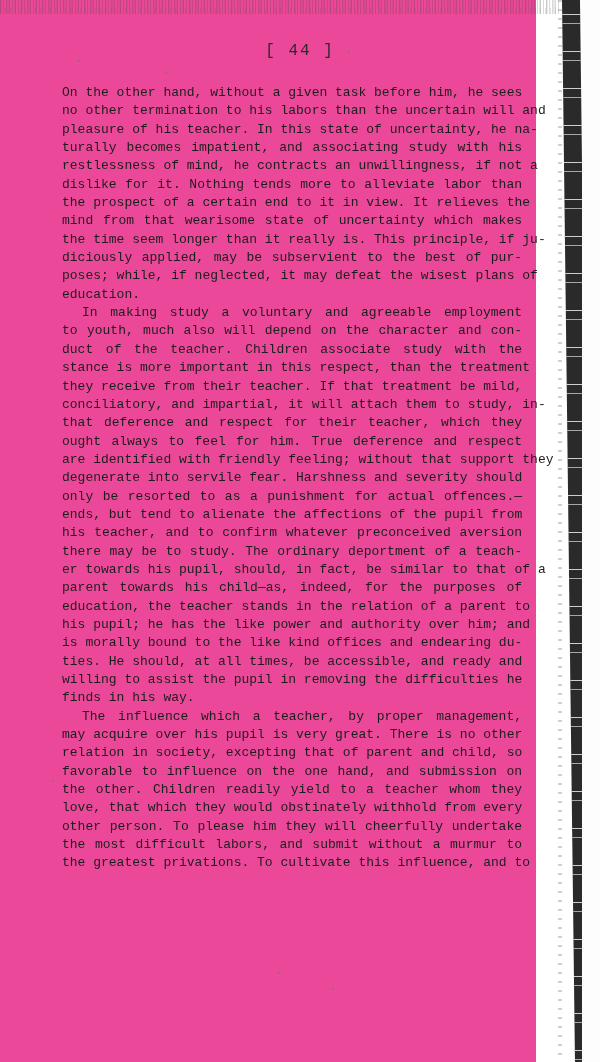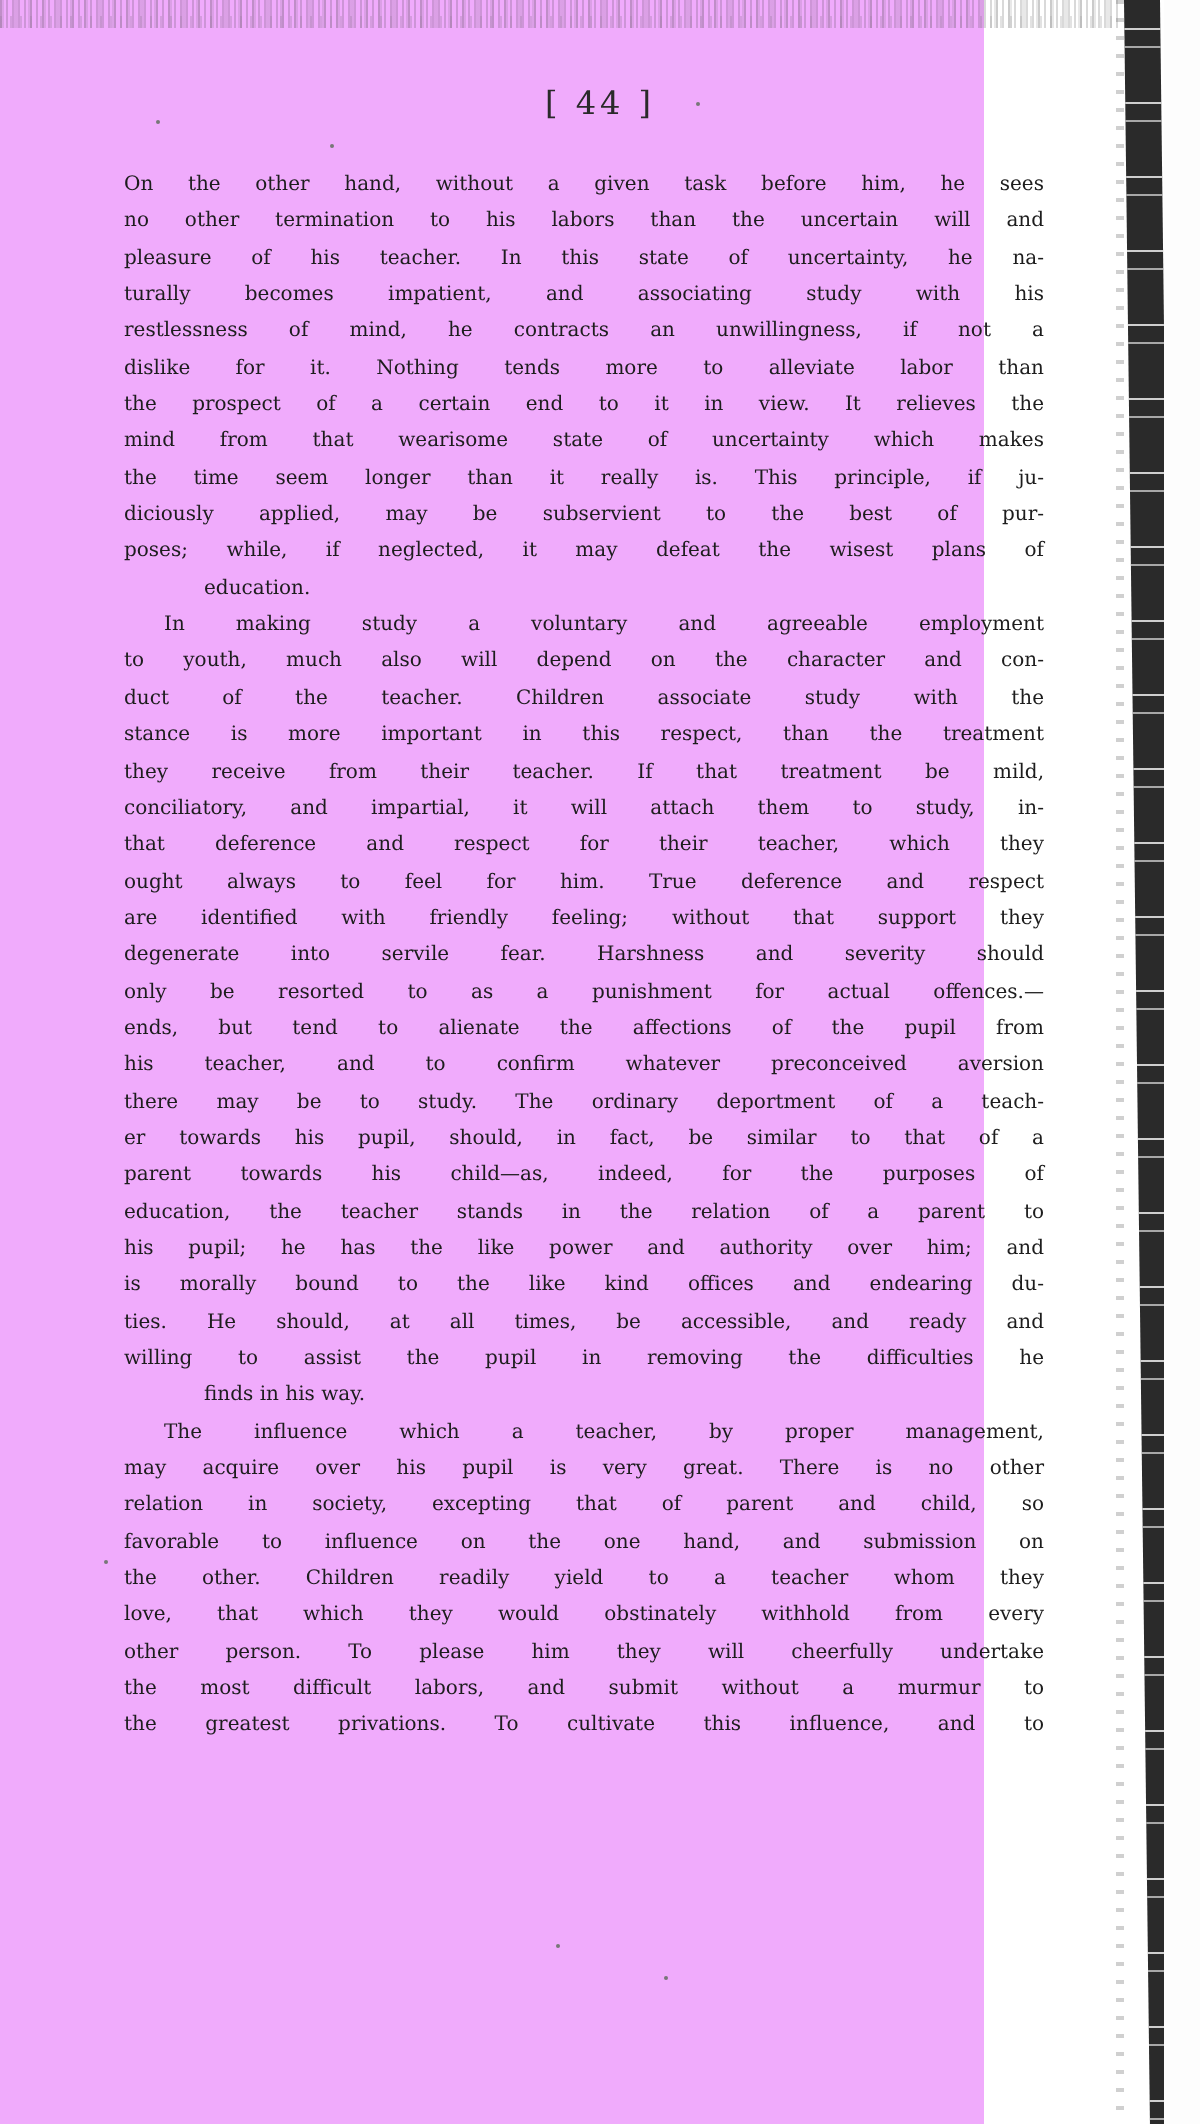--- a/index.html
+++ b/index.html
@@ -12,23 +12,24 @@
       background: #ffffff;
       position: relative;
       overflow: hidden;
       font-family: "DejaVu Serif", "Liberation Serif", serif;
       color: #1c1c1c;
     }
     .page {
       position: absolute;
       left: 0;
       top: 0;
-      width: 492px;
+      width: 536px;
       height: 1062px;
-      background: #f0abfc;
+      background: #ec4899;
+      font-family: Liberation Mono, monospace;
     }
     .top-noise {
       position: absolute;
       left: 0;
       top: 0;
       width: 560px;
       height: 14px;
       background:
         repeating-linear-gradient(90deg, rgba(60,60,60,0.35) 0 1px, transparent 1px 3px),
         repeating-linear-gradient(90deg, rgba(90,90,90,0.25) 0 2px, transparent 2px 7px);
@@ -78,35 +79,34 @@
       text-align: center;
       font-size: 16px;
       letter-spacing: 2px;
       color: #2a2a2a;
     }
     .text-block {
       position: absolute;
       left: 62px;
       top: 84px;
       width: 460px;
-      font-size: 10px;
+      font-size: 13px;
       line-height: 18.35px;
       color: #1d1d1d;
     }
     .line {
       display: block;
       white-space: nowrap;
       text-align: justify;
       text-align-last: justify;
       height: 18.35px;
     }
     .line.last {
       text-align: center;
       text-align-last: left;
-      margin-left: 40px;
     }
     .line.indent {
       padding-left: 20px;
     }
     .speck {
       position: absolute;
       width: 2px;
       height: 2px;
       background: #777;
       border-radius: 1px;

